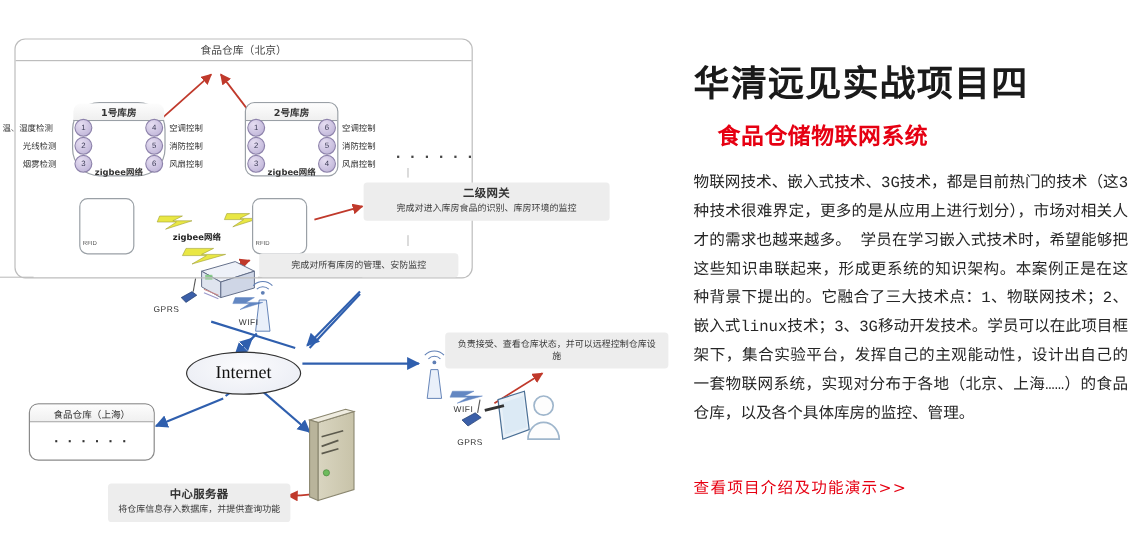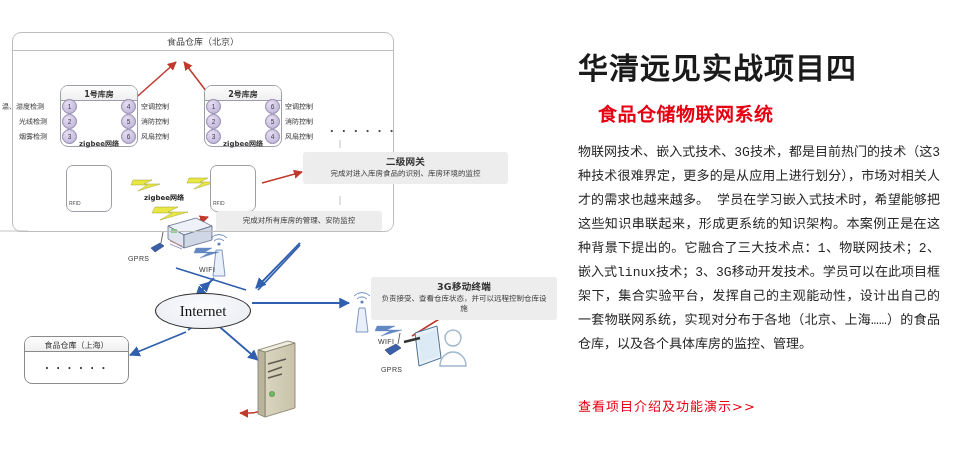--- a/index.html
+++ b/index.html
@@ -124,21 +124,21 @@
     font-size:8px;color:#333;font-family:"DejaVu Sans","Liberation Sans",sans-serif;
   }
   .sh-dots{position:absolute;left:0;right:0;text-align:center;font-size:12px;letter-spacing:2px;color:#333;font-weight:bold;}
 
   
   #article{
     position:absolute;left:578px;top:0;width:379px;height:453px;
   }
   .h1{
     position:absolute;left:0;top:36px;
-    font-family:Liberation Mono, monospace;
+    font-family:Liberation Sans, sans-serif;
     font-size:30px;font-weight:bold;color:#1a1a1a;letter-spacing:1px;
     line-height:1;
     text-align:center;
   }
   .h2{
     position:absolute;left:0;top:89px;
     font-family:"DejaVu Sans","Liberation Sans",sans-serif;
     font-size:19px;font-weight:bold;color:#e60012;letter-spacing:.5px;
     line-height:1;
     margin-left:20px;
@@ -324,21 +324,21 @@
     </svg>
 
     <div class="outer-box" style="left:12px;top:32px;width:382px;height:200px;"></div>
     <div class="outer-head" style="left:12px;top:35px;width:382px;">
       <span>食品仓库（北京）</span>
     </div>
 
     <div style="position:absolute;left:13px;top:50px;width:380px;height:1px;background:#bdbdbd;"></div>
 
 
-    <div class="room" style="left:60px;top:85px;width:78px;height:62px;">
+    <div class="room" style="left:60px;top:85px;width:78px;height:62px;border-radius:23px;">
       <div class="room-head">1号库房</div>
     </div>
     <div class="node" style="left:62px;top:99px;">
       <span>1</span>
       </div>
     <div class="node" style="left:62px;top:114px;">
       <span>2</span>
       </div>
     <div class="node" style="left:62px;top:129px;">
       <span>3</span>
@@ -408,29 +408,32 @@
     <div class="small-tag" style="left:128px;top:255px;">GPRS</div>
     <div class="small-tag" style="left:199px;top:266px;">WIFI</div>
     <div class="small-tag" style="left:378px;top:338px;">WIFI</div>
     <div class="small-tag" style="left:381px;top:366px;">GPRS</div>
 
     <div class="inet" style="left:155px;top:293px;">
       <span>Internet</span>
     </div>
 
     <div class="callout" style="left:371px;top:277px;width:186px;">
-      <span class="c-title">3G移动终端</span>
       <span class="c-sub">负责接受、查看仓库状态，并可以远程控制仓库设施</span>
     </div>
 
     <div class="sh-box" style="left:24px;top:336px;width:105px;height:48px;">
       <div class="sh-head">食品仓库（上海）</div>
       <div class="sh-dots" style="top:24px;">· · · · · ·</div>
     </div>
 
+    <div class="callout" style="left:90px;top:403px;width:152px;">
+      <span class="c-title">中心服务器</span>
+      <span class="c-sub">将仓库信息存入数据库，并提供查询功能</span>
+    </div>
 
   </div>
 
   <div id="article">
     <h1 class="h1">华清远见实战项目四</h1>
     <h2 class="h2">食品仓储物联网系统</h2>
     <p class="para">物联网技术、嵌入式技术、3G技术，都是目前热门的技术（这3种技术很难界定，更多的是从应用上进行划分），市场对相关人才的需求也越来越多。 学员在学习嵌入式技术时，希望能够把这些知识串联起来，形成更系统的知识架构。本案例正是在这种背景下提出的。它融合了三大技术点：1、物联网技术；2、嵌入式linux技术；3、3G移动开发技术。学员可以在此项目框架下，集合实验平台，发挥自己的主观能动性，设计出自己的一套物联网系统，实现对分布于各地（北京、上海……）的食品仓库，以及各个具体库房的监控、管理。</p>
     <a class="more-link" href="#">查看项目介绍及功能演示&gt;&gt;</a>
   </div>
 

